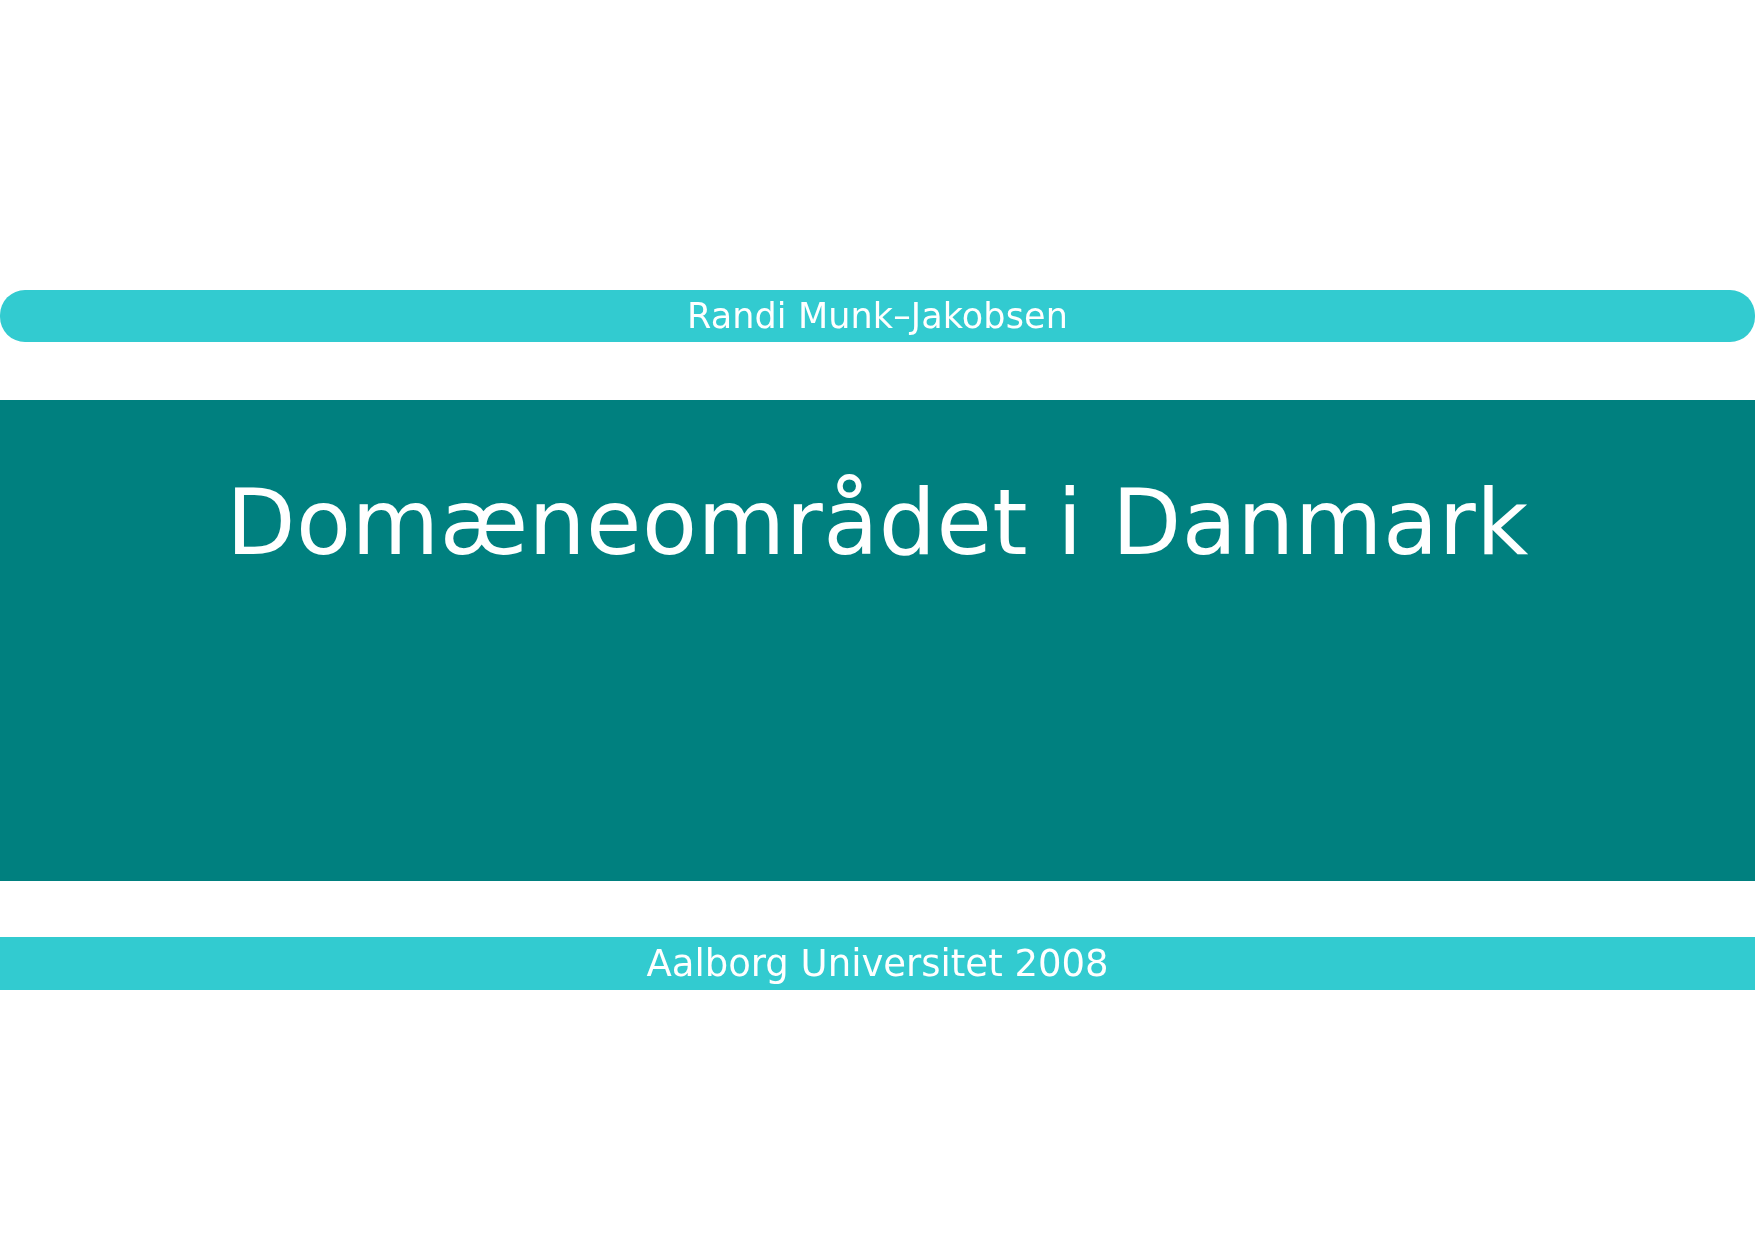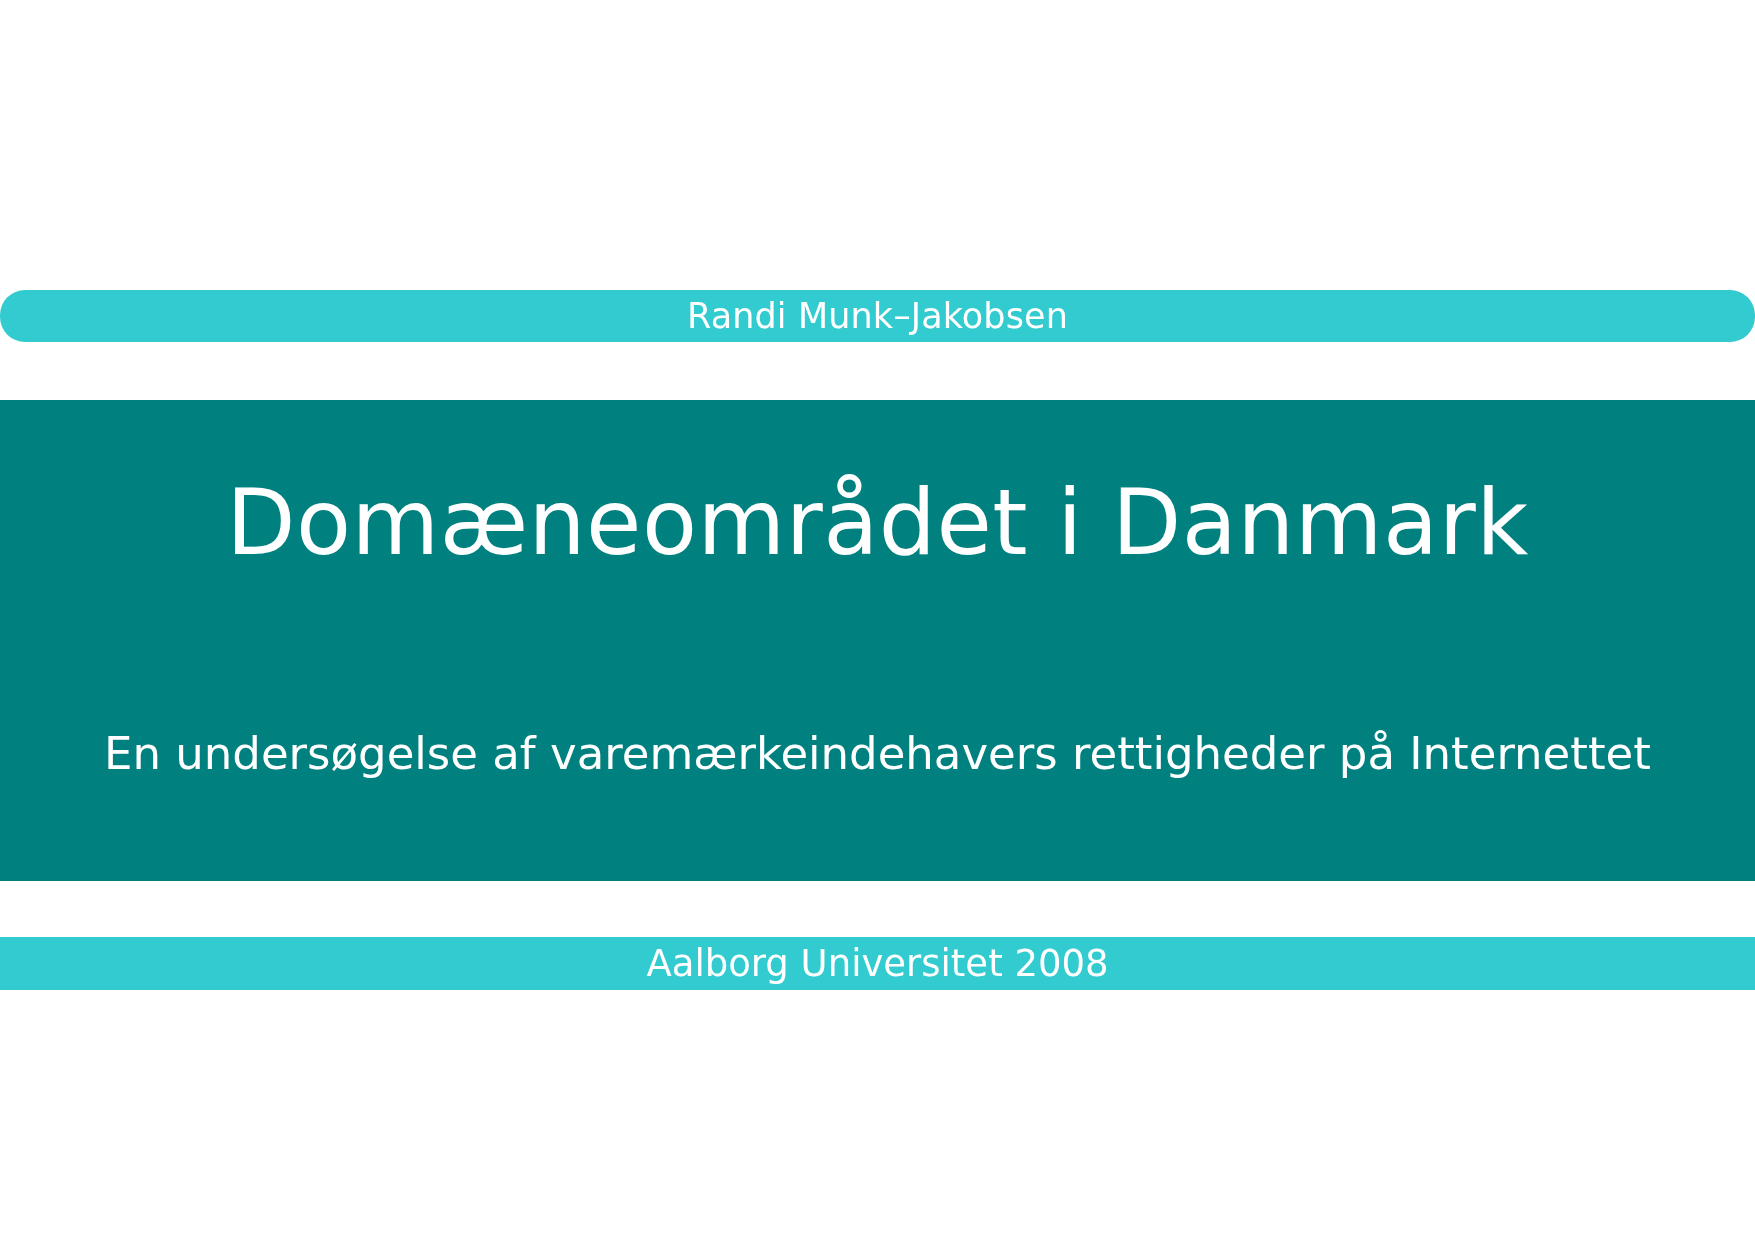--- a/index.html
+++ b/index.html
@@ -103,20 +103,19 @@
 <body>
 
 <div class="slide">
 
   <div class="author-band">
     <div class="author-text">Randi Munk–Jakobsen</div>
   </div>
 
   <div class="title-block">
     <div class="main-title">Domæneområdet i Danmark</div>
-    <div class="subtitle">En undersøgelse af varemærkeindehavers rettigheder på Internettet</div>
   </div>
 
   <div class="institution-band">
     <div class="institution-text">Aalborg Universitet 2008</div>
   </div>
 
 </div>
 
 </body></html>

